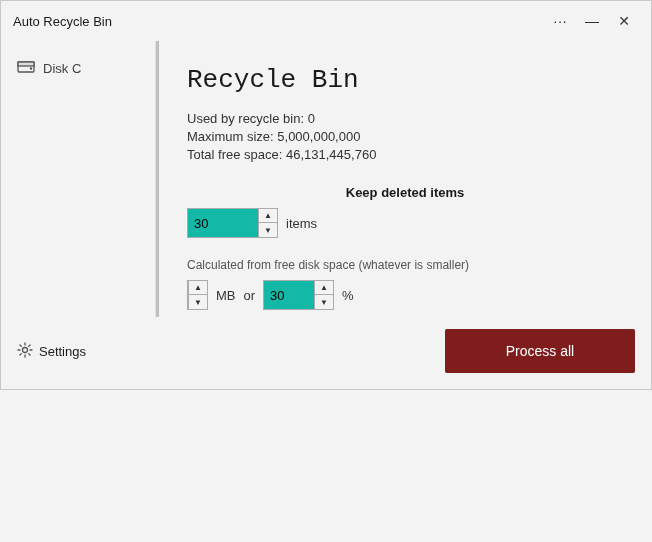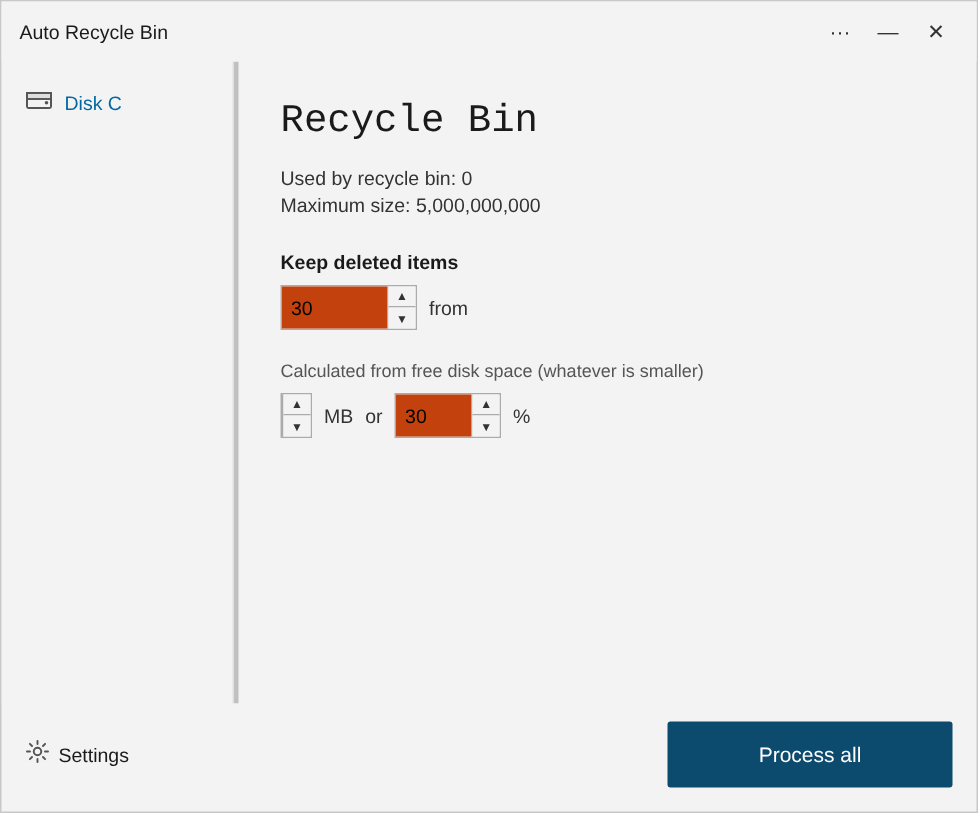--- a/index.html
+++ b/index.html
@@ -6,21 +6,21 @@
     body {
       font-family: 'Segoe UI', Arial, sans-serif;
       font-size: 13px;
       background: #f3f3f3;
       width: 652px;
       height: 542px;
       overflow: hidden;
     }
     .window {
       width: 652px;
-      height: 542px;
+      height: 390px;
       background: #f3f3f3;
       border: 1px solid #c8c8c8;
       display: flex;
       flex-direction: column;
     }
     .titlebar {
       display: flex;
       align-items: center;
       justify-content: space-between;
       padding: 0 12px;
@@ -64,21 +64,21 @@
       border-right: 1px solid #e0e0e0;
     }
     .sidebar-item {
       display: flex;
       align-items: center;
       gap: 8px;
       padding: 8px 12px;
       cursor: pointer;
       border-radius: 3px;
       margin: 0 4px;
-      color: #0369a1;
+      color: #404040;
     }
     .sidebar-item-icon {
       font-size: 16px;
       color: #555;
     }
     .sidebar-item-label {
       font-size: 13px;
     }
     .divider-bar {
       width: 3px;
@@ -106,20 +106,21 @@
       margin-bottom: 3px;
     }
     .section {
       margin-top: 20px;
     }
     .section-label {
       font-size: 13px;
       font-weight: 700;
       color: #1a1a1a;
       margin-bottom: 8px;
+      text-align: center;
     }
     .section-sublabel {
       font-size: 12px;
       color: #555;
       margin-bottom: 8px;
     }
     .spinner-row {
       display: flex;
       align-items: center;
       gap: 8px;
@@ -130,21 +131,21 @@
       border: 1px solid #ababab;
       background: #fff;
     }
     .spinner-input {
       width: 70px;
       height: 28px;
       border: none;
       outline: none;
       padding: 0 6px;
       font-size: 13px;
-      background: #c2410c;
+      background: #14b8a6;
     }
     .spinner-input.wide {
       width: 80px;
     }
     .spinner-input.percent {
       width: 50px;
     }
     .spinner-arrows {
       display: flex;
       flex-direction: column;
@@ -184,21 +185,21 @@
       cursor: pointer;
       color: #1a1a1a;
       font-size: 13px;
       text-decoration: none;
     }
     .settings-icon {
       font-size: 15px;
       color: #555;
     }
     .process-btn {
-      background: #0c4a6e;
+      background: #7f1d1d;
       color: #fff;
       border: none;
       padding: 0 24px;
       height: 44px;
       font-size: 14px;
       cursor: pointer;
       min-width: 190px;
       border-radius: 2px;
       margin-left: 29px;
     }
@@ -232,32 +233,33 @@
       </div>
     </div>
 
     <div class="divider-bar"></div>
 
     <div class="main">
       <h1 class="page-title">Recycle Bin</h1>
 
       <div class="info-line">Used by recycle bin: 0</div>
       <div class="info-line">Maximum size: 5,000,000,000</div>
+      <div class="info-line">Total free space: 46,131,445,760</div>
 
       <div class="section">
         <div class="section-label">Keep deleted items</div>
         <div class="spinner-row">
           <div class="spinner-wrapper">
             <input class="spinner-input" type="text" value="30" style="">
             <div class="spinner-arrows">
               <button class="spinner-arrow">▲</button>
               <button class="spinner-arrow">▼</button>
             </div>
           </div>
-          <span class="unit-label">from</span>
+          <span class="unit-label">items</span>
         </div>
       </div>
 
       <div class="section">
         <div class="section-sublabel">Calculated from free disk space (whatever is smaller)</div>
         <div class="spinner-row">
           <div class="spinner-wrapper">
             <div class="spinner-arrows">
               <button class="spinner-arrow">▲</button>
               <button class="spinner-arrow">▼</button>

